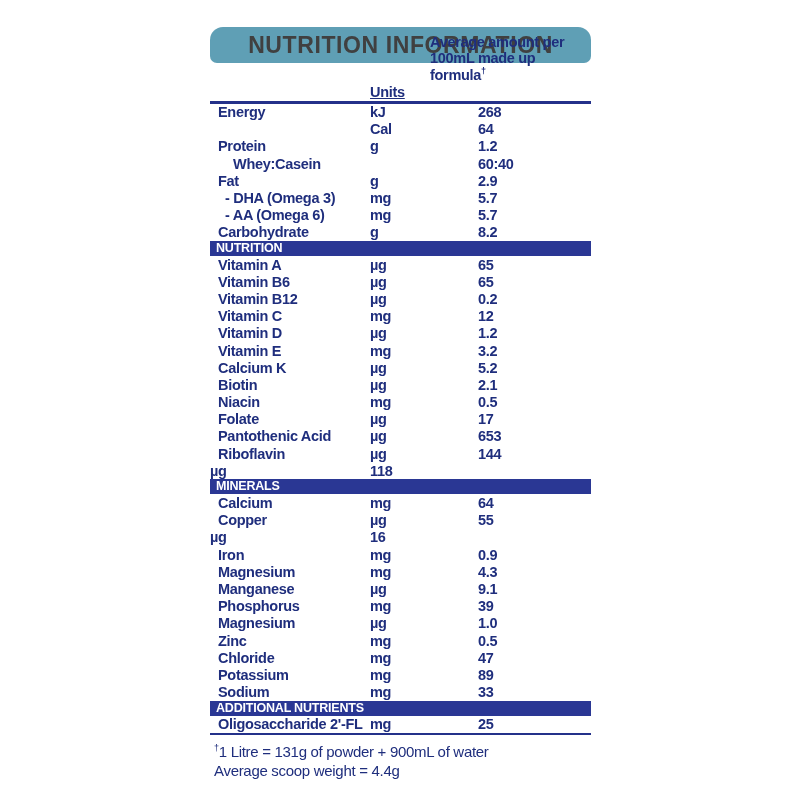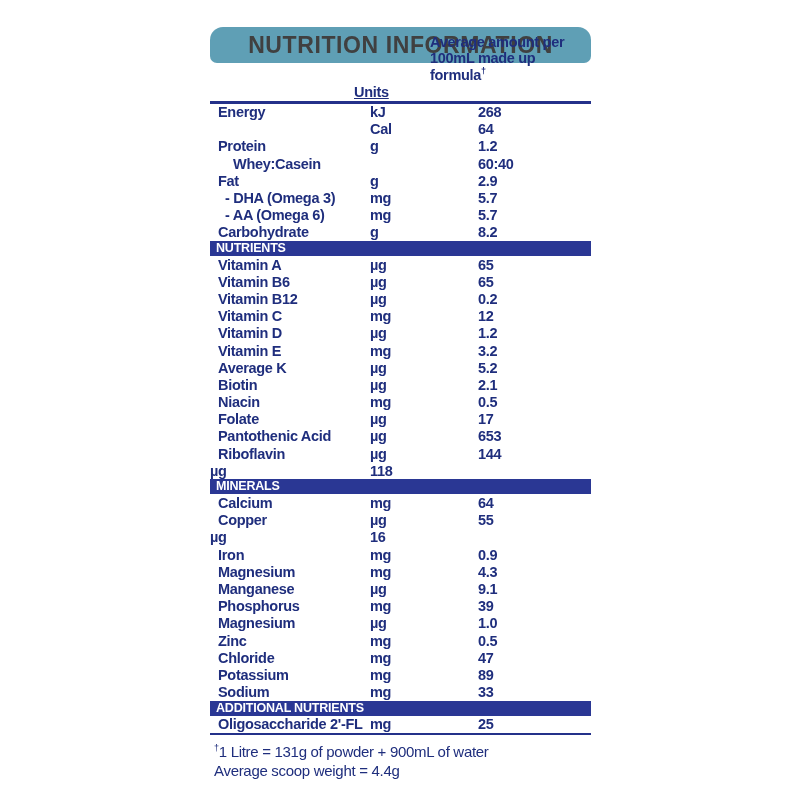--- a/index.html
+++ b/index.html
@@ -3,21 +3,21 @@
 <meta charset="utf-8">
 <style>
   html,body{margin:0;padding:0;background:#ffffff;}
   .page{position:relative;width:800px;height:800px;background:#ffffff;
         font-family:"Liberation Sans",sans-serif;overflow:hidden;}
   .panel{position:absolute;left:210px;top:27px;width:381px;color:#1F2E7D;}
   .banner{height:36px;background:#5F9FB5;color:#404040;font-size:23px;font-weight:bold;
           text-align:center;line-height:37px;letter-spacing:0.6px;
           border-radius:13px 13px 7px 7px;}
   .col-headers{position:relative;height:38px;font-size:14.5px;font-weight:bold;letter-spacing:-0.3px;}
-  .col-units{position:absolute;left:144px;bottom:1px;text-decoration:underline;}
+  .col-units{position:absolute;left:160px;bottom:1px;text-decoration:underline;}
   .col-amount{position:absolute;left:220px;bottom:18px;line-height:16.5px;}
   .rule{height:2.5px;background:#24318A;}
   .row{display:grid;grid-template-columns:160px 108px auto;height:17.2px;
        align-items:center;font-size:14.5px;font-weight:bold;letter-spacing:-0.3px;}
   .cell{white-space:nowrap;overflow:visible;}
   .label{padding-left:8px;}
   .label.indent1{padding-left:15px;}
   .label.indent2{padding-left:23px;}
   .section{height:15px;background:#2A3794;color:#ffffff;font-size:12.5px;font-weight:bold;
            line-height:15.5px;padding-left:6px;letter-spacing:-0.2px;}
@@ -86,21 +86,21 @@
     <span class="cell value">5.7</span>
   </div>
 
   <div class="row">
     <span class="cell label">Carbohydrate</span>
     <span class="cell unit">g</span>
     <span class="cell value">8.2</span>
   </div>
 
   <div class="section">
-    <span class="section-label">NUTRIENTS</span>
+    <span class="section-label">NUTRITION</span>
   </div>
 
   <div class="row">
     <span class="cell label">Vitamin A</span>
     <span class="cell unit">µg</span>
     <span class="cell value">65</span>
   </div>
 
   <div class="row">
     <span class="cell label">Vitamin B6</span>
@@ -126,21 +126,21 @@
     <span class="cell value">1.2</span>
   </div>
 
   <div class="row">
     <span class="cell label">Vitamin E</span>
     <span class="cell unit">mg</span>
     <span class="cell value">3.2</span>
   </div>
 
   <div class="row">
-    <span class="cell label">Average K</span>
+    <span class="cell label">Calcium K</span>
     <span class="cell unit">µg</span>
     <span class="cell value">5.2</span>
   </div>
 
   <div class="row">
     <span class="cell label">Biotin</span>
     <span class="cell unit">µg</span>
     <span class="cell value">2.1</span>
   </div>
 

